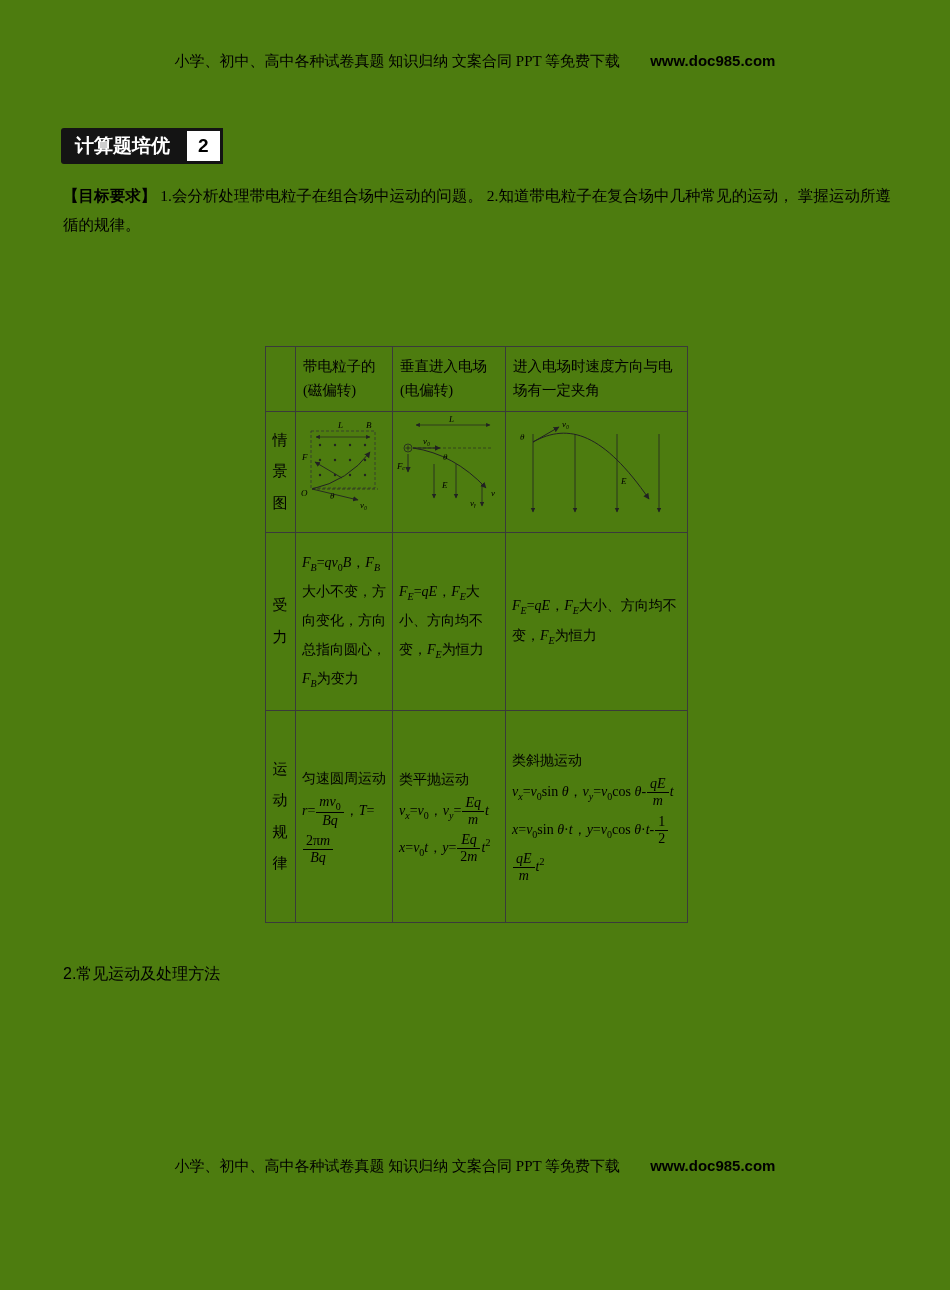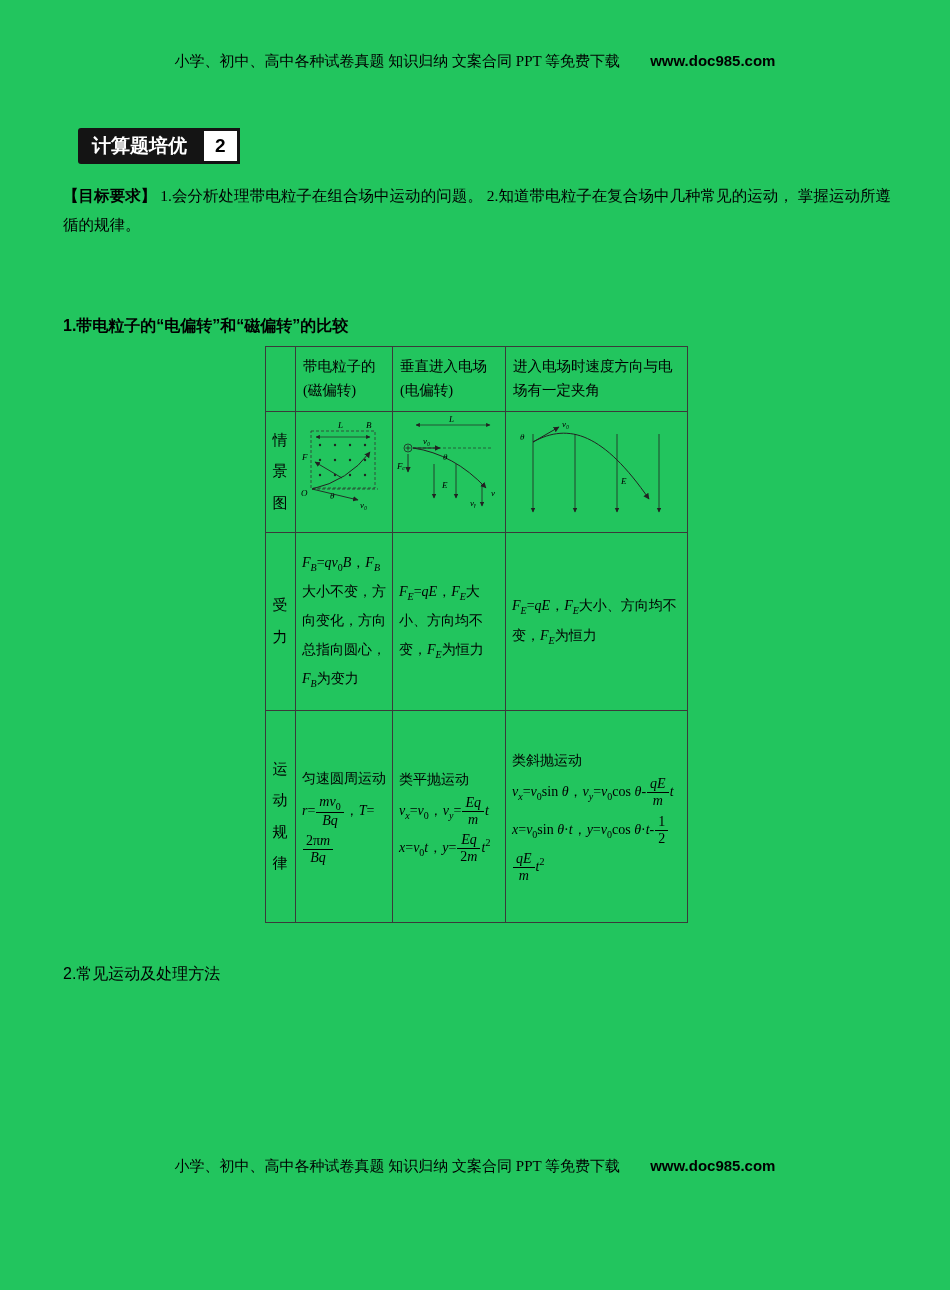--- a/index.html
+++ b/index.html
@@ -1,23 +1,23 @@
 <!DOCTYPE html>
 <html><head>
 <meta charset="utf-8">
 <style>
   html,body{margin:0;padding:0;background:#fff;}
-  .page{position:relative;width:950px;height:1290px;background:#22c55e;overflow:hidden;
+  .page{position:relative;width:950px;height:1290px;background:#4d7c0f;overflow:hidden;
         font-family:"Liberation Serif","DejaVu Serif",serif;color:#000;}
   .topline{position:absolute;top:52px;left:0;width:100%;text-align:center;font-size:15px;white-space:nowrap;}
   .topline .url{font-weight:bold;margin-left:30px;font-family:"Liberation Sans",sans-serif;}
   .bottomline{position:absolute;top:1157px;left:0;width:100%;text-align:center;font-size:15px;white-space:nowrap;}
   .bottomline .url{font-weight:bold;margin-left:30px;font-family:"Liberation Sans",sans-serif;}
 
-  .title-row{position:absolute;top:128px;left:78px;display:flex;align-items:flex-start;}
+  .title-row{position:absolute;top:128px;left:61px;display:flex;align-items:flex-start;}
   .badge{display:flex;align-items:stretch;}
   .badge-label{background:#141414;color:#fff;font-family:"Liberation Sans",sans-serif;
                font-weight:bold;font-size:19px;padding:5px 14px;border-radius:3px 0 0 3px;display:flex;align-items:center;}
   .badge-num{background:#fff;color:#000;border:3px solid #141414;font-family:"Liberation Sans",sans-serif;
              font-weight:bold;font-size:19px;padding:2px 11px;display:flex;align-items:center;}
   .main-title{font-family:"Liberation Sans",sans-serif;font-weight:bold;font-size:27px;margin-left:72px;letter-spacing:1px;}
 
   .objective{position:absolute;top:181px;left:63px;width:828px;font-size:15.5px;line-height:1.9;text-align:justify;}
   .objective .obj-label{font-weight:bold;font-family:"Liberation Sans",sans-serif;}
 
@@ -56,21 +56,20 @@
       <span class="badge-num">2</span>
     </div>
   </div>
 
   <div class="objective">
     <span class="obj-label">【目标要求】</span>
     <span>1.会分析处理带电粒子在组合场中运动的问题。 2.知道带电粒子在复合场中几种常见的运动， 掌握运动所遵循的规律。</span>
   </div>
 
 
-  <div class="sub-heading1">1.带电粒子的“电偏转”和“磁偏转”的比较</div>
 
   <div class="table-wrap">
     <table>
       <colgroup>
           <col style="width:30px">
           <col style="width:97px">
           <col style="width:113px">
           <col style="width:182px">
         </colgroup>
       <tbody>

